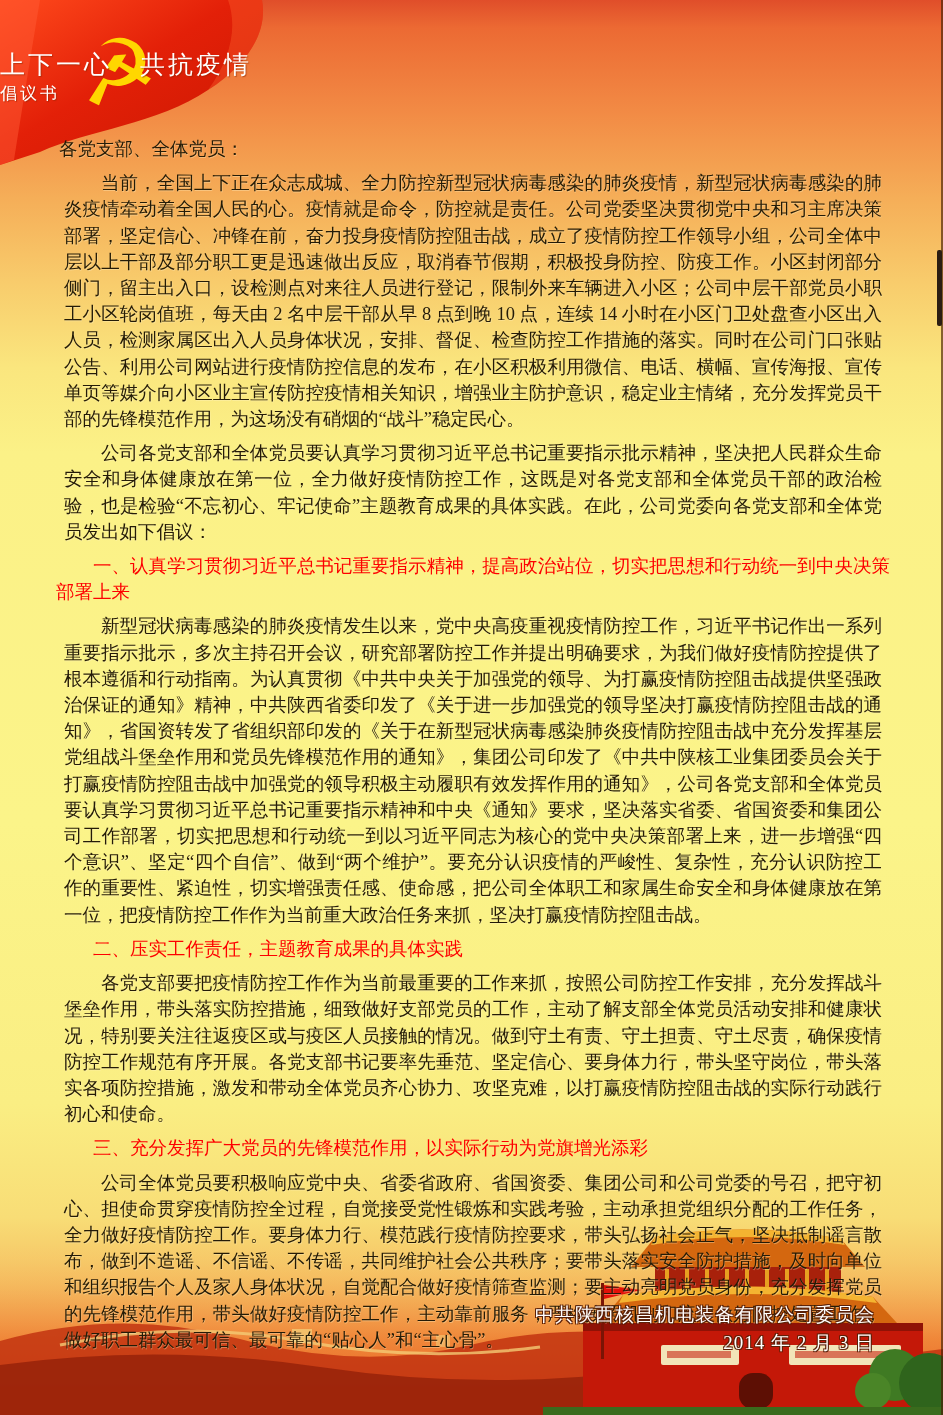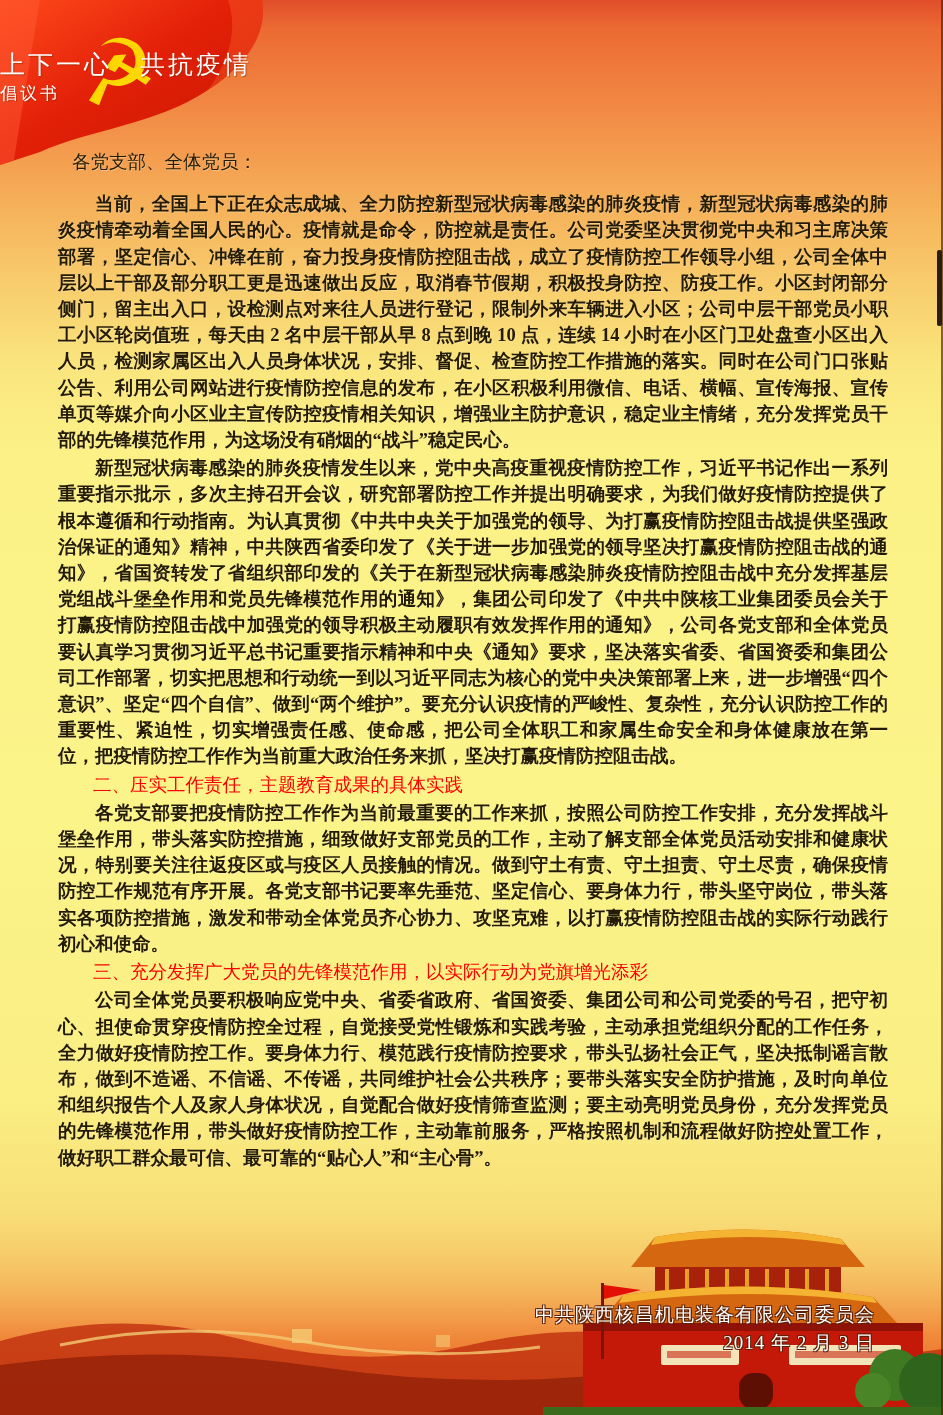--- a/index.html
+++ b/index.html
@@ -18,22 +18,22 @@
   .scroll-thumb{position:absolute;right:1px;top:250px;width:5px;height:76px;
       background:#2b1d12;border-radius:2px;}
   .title-block{position:absolute;left:0;right:0;top:50px;text-align:left;
       color:#ffffff;letter-spacing:3px;
       text-shadow:1px 1px 1px rgba(140,40,0,.55);}
   .title1{font-size:25px;line-height:30px;}
   .title2{font-size:17px;line-height:28px;}
   .content{position:absolute;left:56px;top:133px;width:834px;
       font-size:18.5px;line-height:26.2px;color:#241b07;
       text-shadow:.6px .6px 0 rgba(255,244,200,.35);}
-  .salutation{margin:16px;}
-  .para{margin:2px;text-indent:2em;text-align:justify;font-weight:bold;}
+  .salutation{margin:3px;}
+  .para{margin:8px;text-indent:2em;text-align:justify;}
   .heading{margin:0;text-indent:2em;color:#fd0000;text-shadow:none;text-align:justify;}
   .signature{position:absolute;top:1301px;right:68px;text-align:right;
       color:#ffffff;font-size:19px;line-height:28px;letter-spacing:1px;
       text-shadow:1px 1px 0 #5a2008,-1px -1px 0 #5a2008,1px -1px 0 #5a2008,-1px 1px 0 #5a2008;}
 </style>
 </head>
 <body>
 
 <div class="page">
 
@@ -108,20 +108,22 @@
 
   <header class="title-block">
     <div class="title1">上下一心　共抗疫情</div>
     <div class="title2">倡议书</div>
   </header>
 
   <main class="content">
     <div class="salutation">各党支部、全体党员：</div>
     <div id="blocks">
         <p class="para">当前，全国上下正在众志成城、全力防控新型冠状病毒感染的肺炎疫情，新型冠状病毒感染的肺炎疫情牵动着全国人民的心。疫情就是命令，防控就是责任。公司党委坚决贯彻党中央和习主席决策部署，坚定信心、冲锋在前，奋力投身疫情防控阻击战，成立了疫情防控工作领导小组，公司全体中层以上干部及部分职工更是迅速做出反应，取消春节假期，积极投身防控、防疫工作。小区封闭部分侧门，留主出入口，设检测点对来往人员进行登记，限制外来车辆进入小区；公司中层干部党员小职工小区轮岗值班，每天由 2 名中层干部从早 8 点到晚 10 点，连续 14 小时在小区门卫处盘查小区出入人员，检测家属区出入人员身体状况，安排、督促、检查防控工作措施的落实。同时在公司门口张贴公告、利用公司网站进行疫情防控信息的发布，在小区积极利用微信、电话、横幅、宣传海报、宣传单页等媒介向小区业主宣传防控疫情相关知识，增强业主防护意识，稳定业主情绪，充分发挥党员干部的先锋模范作用，为这场没有硝烟的“战斗”稳定民心。</p>
+        <p class="para">公司各党支部和全体党员要认真学习贯彻习近平总书记重要指示批示精神，坚决把人民群众生命安全和身体健康放在第一位，全力做好疫情防控工作，这既是对各党支部和全体党员干部的政治检验，也是检验“不忘初心、牢记使命”主题教育成果的具体实践。在此，公司党委向各党支部和全体党员发出如下倡议：</p>
+        <p class="heading">一、认真学习贯彻习近平总书记重要指示精神，提高政治站位，切实把思想和行动统一到中央决策部署上来</p>
         <p class="para">新型冠状病毒感染的肺炎疫情发生以来，党中央高疫重视疫情防控工作，习近平书记作出一系列重要指示批示，多次主持召开会议，研究部署防控工作并提出明确要求，为我们做好疫情防控提供了根本遵循和行动指南。为认真贯彻《中共中央关于加强党的领导、为打赢疫情防控阻击战提供坚强政治保证的通知》精神，中共陕西省委印发了《关于进一步加强党的领导坚决打赢疫情防控阻击战的通知》，省国资转发了省组织部印发的《关于在新型冠状病毒感染肺炎疫情防控阻击战中充分发挥基层党组战斗堡垒作用和党员先锋模范作用的通知》，集团公司印发了《中共中陕核工业集团委员会关于打赢疫情防控阻击战中加强党的领导积极主动履职有效发挥作用的通知》，公司各党支部和全体党员要认真学习贯彻习近平总书记重要指示精神和中央《通知》要求，坚决落实省委、省国资委和集团公司工作部署，切实把思想和行动统一到以习近平同志为核心的党中央决策部署上来，进一步增强“四个意识”、坚定“四个自信”、做到“两个维护”。要充分认识疫情的严峻性、复杂性，充分认识防控工作的重要性、紧迫性，切实增强责任感、使命感，把公司全体职工和家属生命安全和身体健康放在第一位，把疫情防控工作作为当前重大政治任务来抓，坚决打赢疫情防控阻击战。</p>
         <p class="heading">二、压实工作责任，主题教育成果的具体实践</p>
         <p class="para">各党支部要把疫情防控工作作为当前最重要的工作来抓，按照公司防控工作安排，充分发挥战斗堡垒作用，带头落实防控措施，细致做好支部党员的工作，主动了解支部全体党员活动安排和健康状况，特别要关注往返疫区或与疫区人员接触的情况。做到守土有责、守土担责、守土尽责，确保疫情防控工作规范有序开展。各党支部书记要率先垂范、坚定信心、要身体力行，带头坚守岗位，带头落实各项防控措施，激发和带动全体党员齐心协力、攻坚克难，以打赢疫情防控阻击战的实际行动践行初心和使命。</p>
         <p class="heading">三、充分发挥广大党员的先锋模范作用，以实际行动为党旗增光添彩</p>
         <p class="para">公司全体党员要积极响应党中央、省委省政府、省国资委、集团公司和公司党委的号召，把守初心、担使命贯穿疫情防控全过程，自觉接受党性锻炼和实践考验，主动承担党组织分配的工作任务，全力做好疫情防控工作。要身体力行、模范践行疫情防控要求，带头弘扬社会正气，坚决抵制谣言散布，做到不造谣、不信谣、不传谣，共同维护社会公共秩序；要带头落实安全防护措施，及时向单位和组织报告个人及家人身体状况，自觉配合做好疫情筛查监测；要主动亮明党员身份，充分发挥党员的先锋模范作用，带头做好疫情防控工作，主动靠前服务，严格按照机制和流程做好防控处置工作，做好职工群众最可信、最可靠的“贴心人”和“主心骨”。</p>
       </div>
   </main>
 
   <div class="signature">
     <div>中共陕西核昌机电装备有限公司委员会</div>

